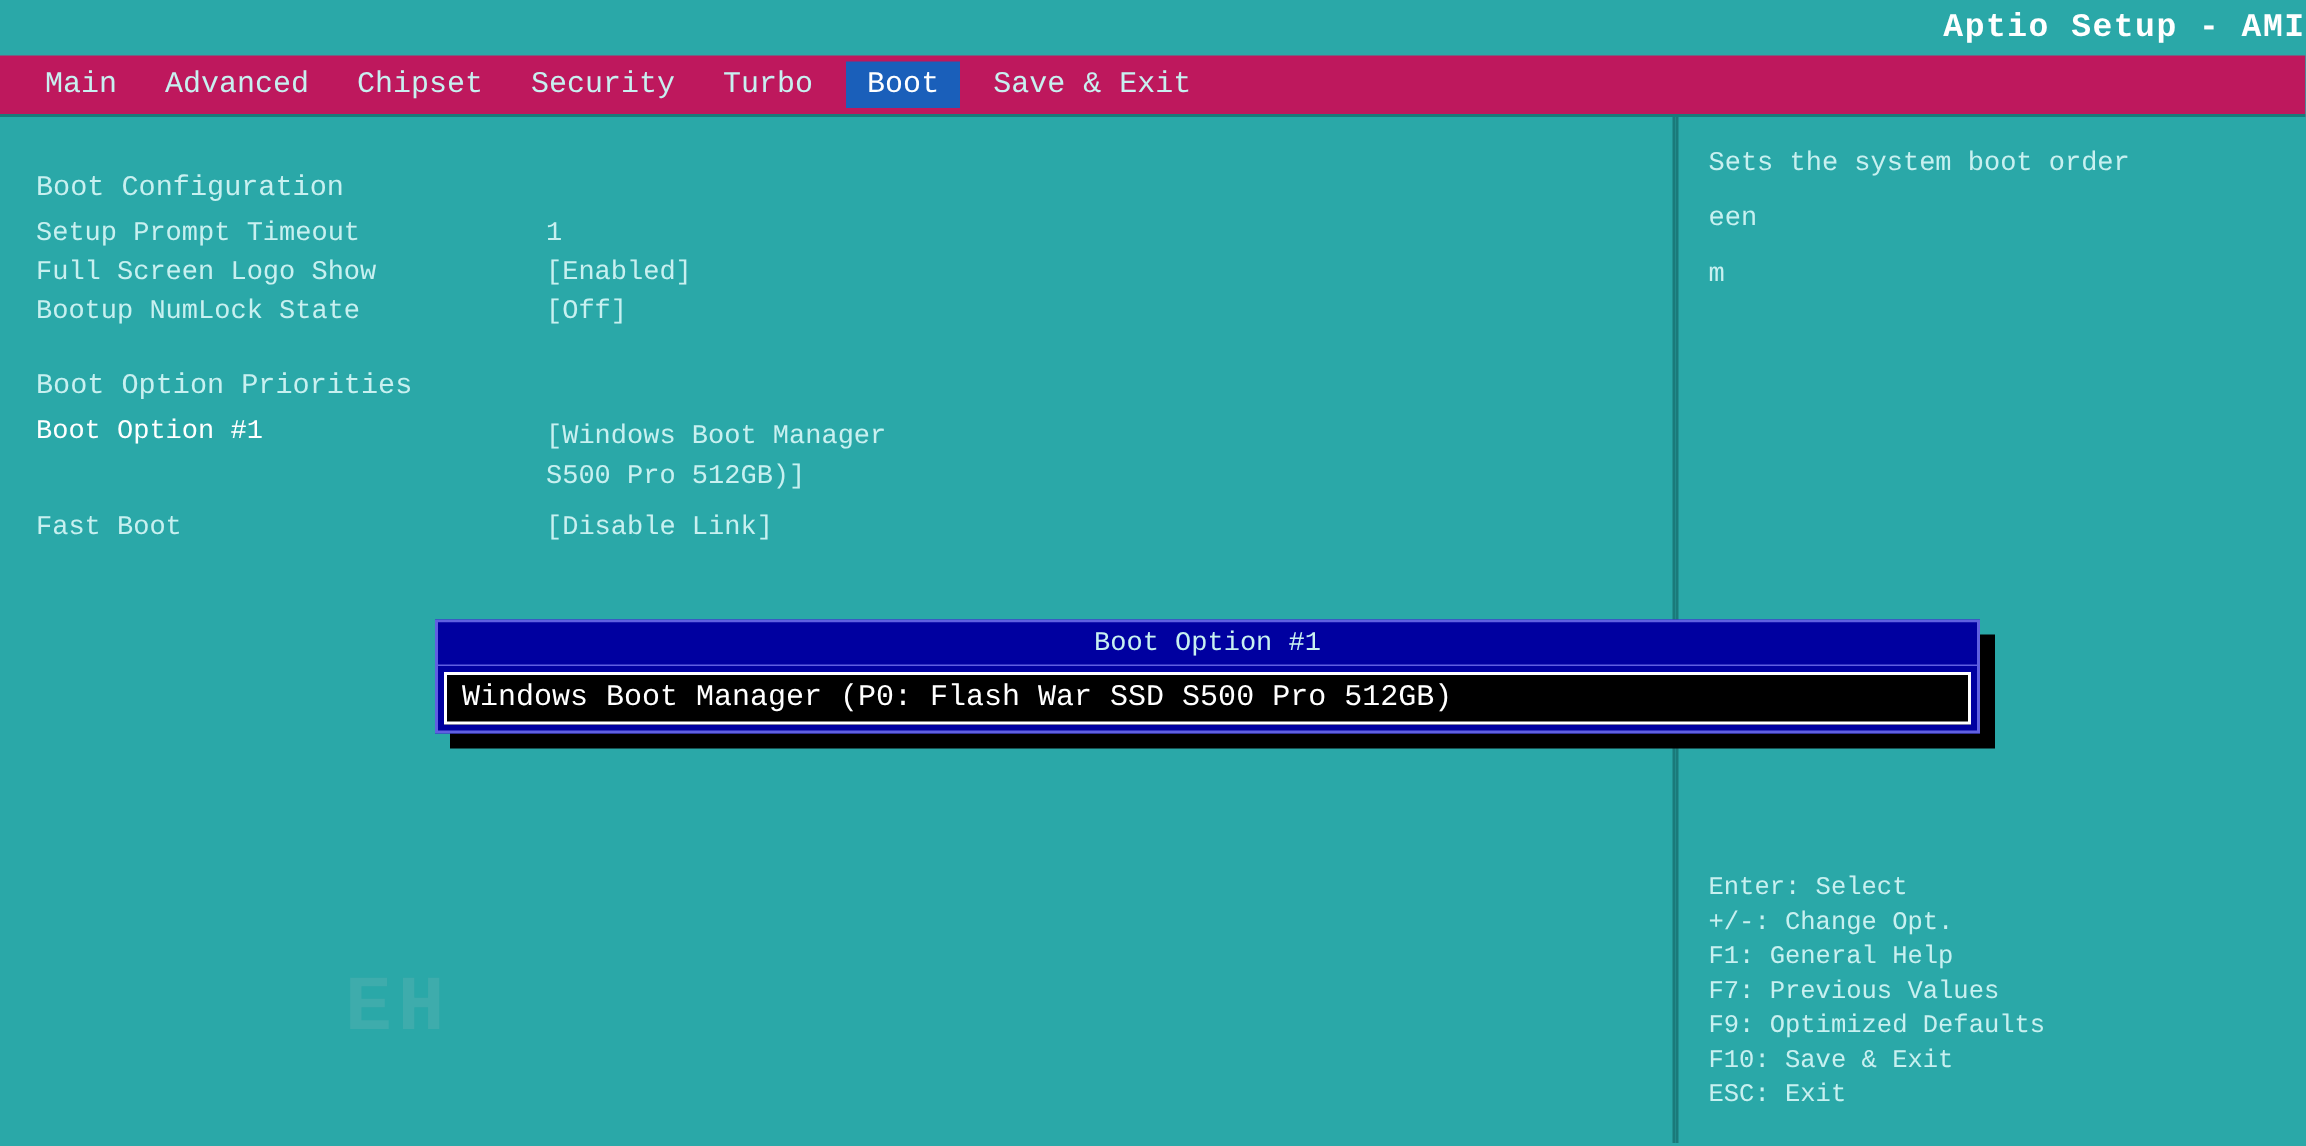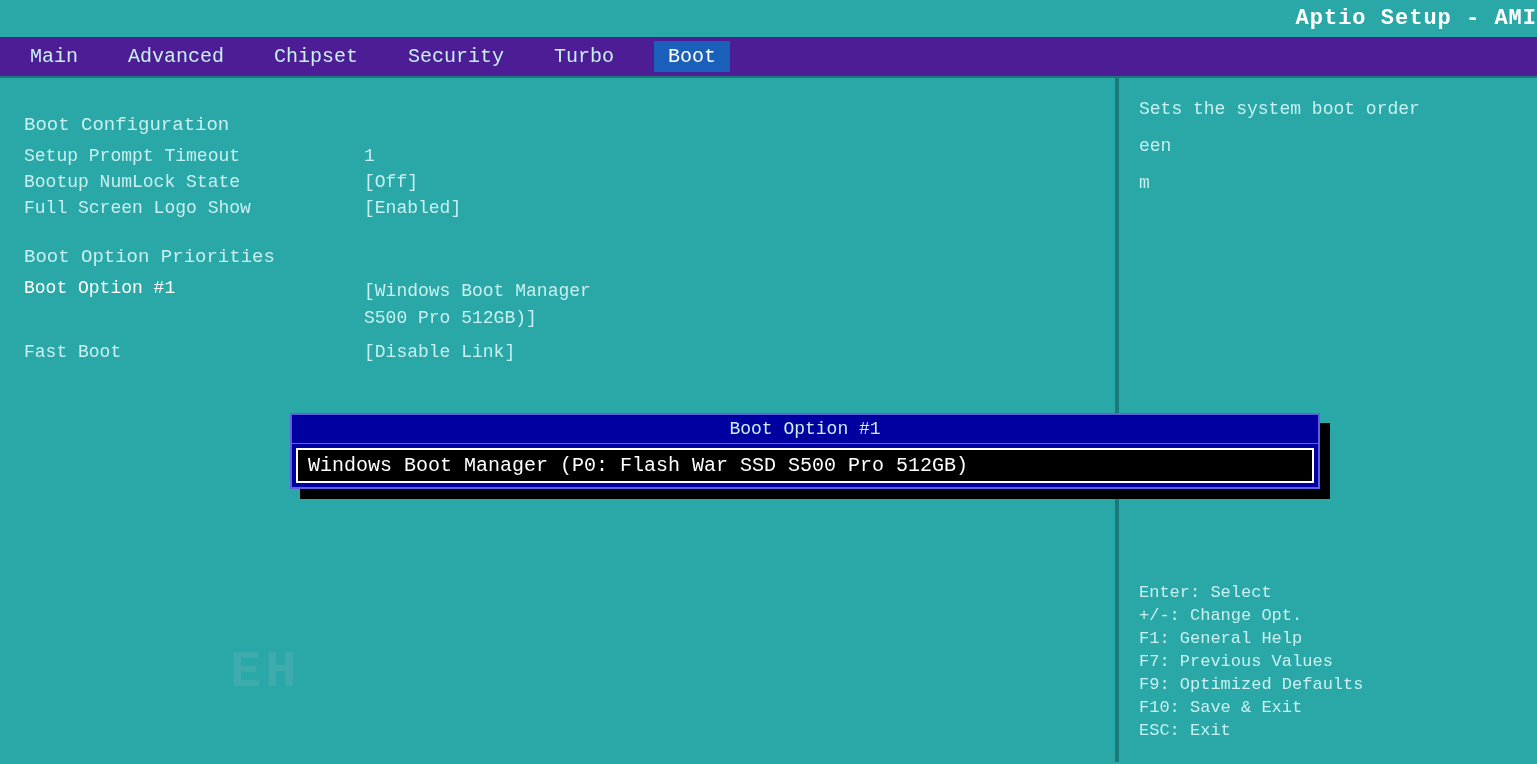--- a/index.html
+++ b/index.html
@@ -18,26 +18,26 @@
       text-align: right;
       padding: 6px 0;
       color: #ffffff;
       font-size: 22px;
       font-weight: bold;
       letter-spacing: 1px;
     }
 
     
     #nav-bar {
-      background-color: #4c1d95;
+      background-color: #be185d;
       display: flex;
       flex-direction: row;
       align-items: center;
       padding: 4px 20px;
-      gap: 30px;
+      gap: 12px;
       border-bottom: 2px solid #1a7a7a;
     }
     .nav-item {
       color: #c8f0f0;
       font-size: 20px;
       cursor: pointer;
       padding: 4px 10px;
     }
     .nav-item.active {
       background-color: #1a5fba;
@@ -206,38 +206,39 @@
   <span>Aptio Setup - AMI</span>
 </div>
 
 <div id="nav-bar">
   <span class="nav-item">Main</span>
   <span class="nav-item">Advanced</span>
   <span class="nav-item">Chipset</span>
   <span class="nav-item">Security</span>
   <span class="nav-item">Turbo</span>
   <span class="nav-item active">Boot</span>
+  <span class="nav-item">Save &amp; Exit</span>
 </div>
 
 <div id="main-layout">
 
   <div id="left-panel">
     <div class="section-header">Boot Configuration</div>
 
     <div class="config-row">
       <span class="config-label">Setup Prompt Timeout</span>
       <span class="config-value">1</span>
     </div>
     <div class="config-row">
+      <span class="config-label">Full Screen Logo Show</span>
+      <span class="config-value">[Enabled]</span>
+    </div>
+    <div class="config-row">
       <span class="config-label">Bootup NumLock State</span>
       <span class="config-value">[Off]</span>
-    </div>
-    <div class="config-row">
-      <span class="config-label">Full Screen Logo Show</span>
-      <span class="config-value">[Enabled]</span>
     </div>
 
     <div class="section-header" style="margin-top:28px;">Boot Option Priorities</div>
 
     <div class="config-row" style="align-items:flex-start;">
       <span class="config-label selected">Boot Option #1</span>
       <div class="boot-option-value">
         <div>[Windows Boot Manager</div>
         <div>S500 Pro 512GB)]</div>
       </div>

